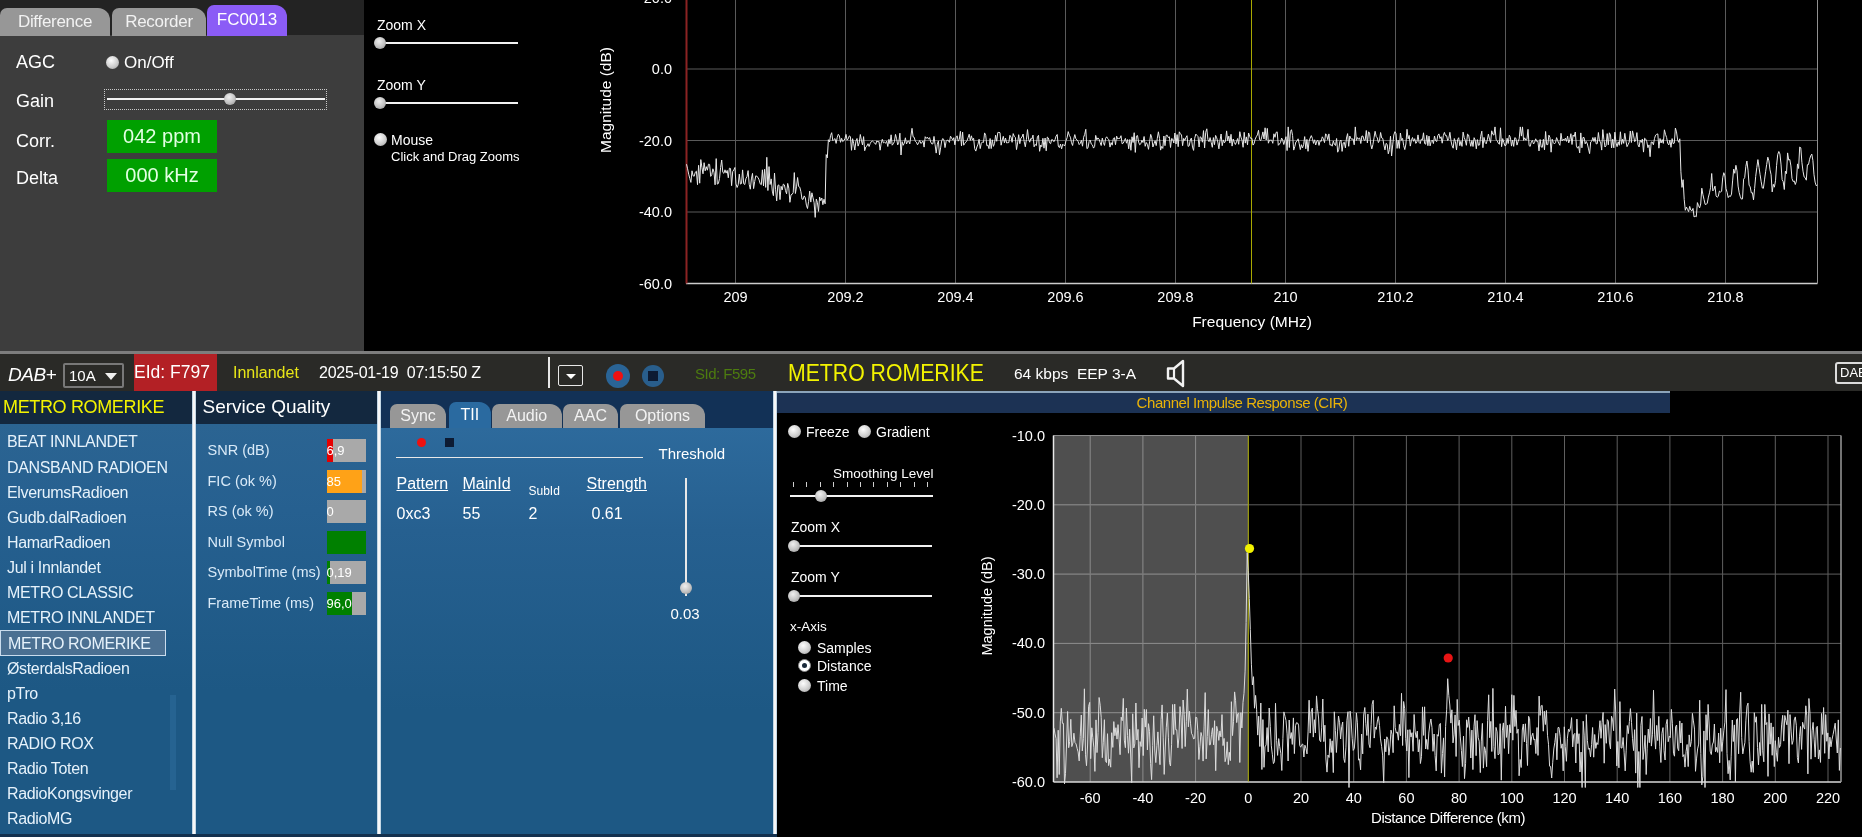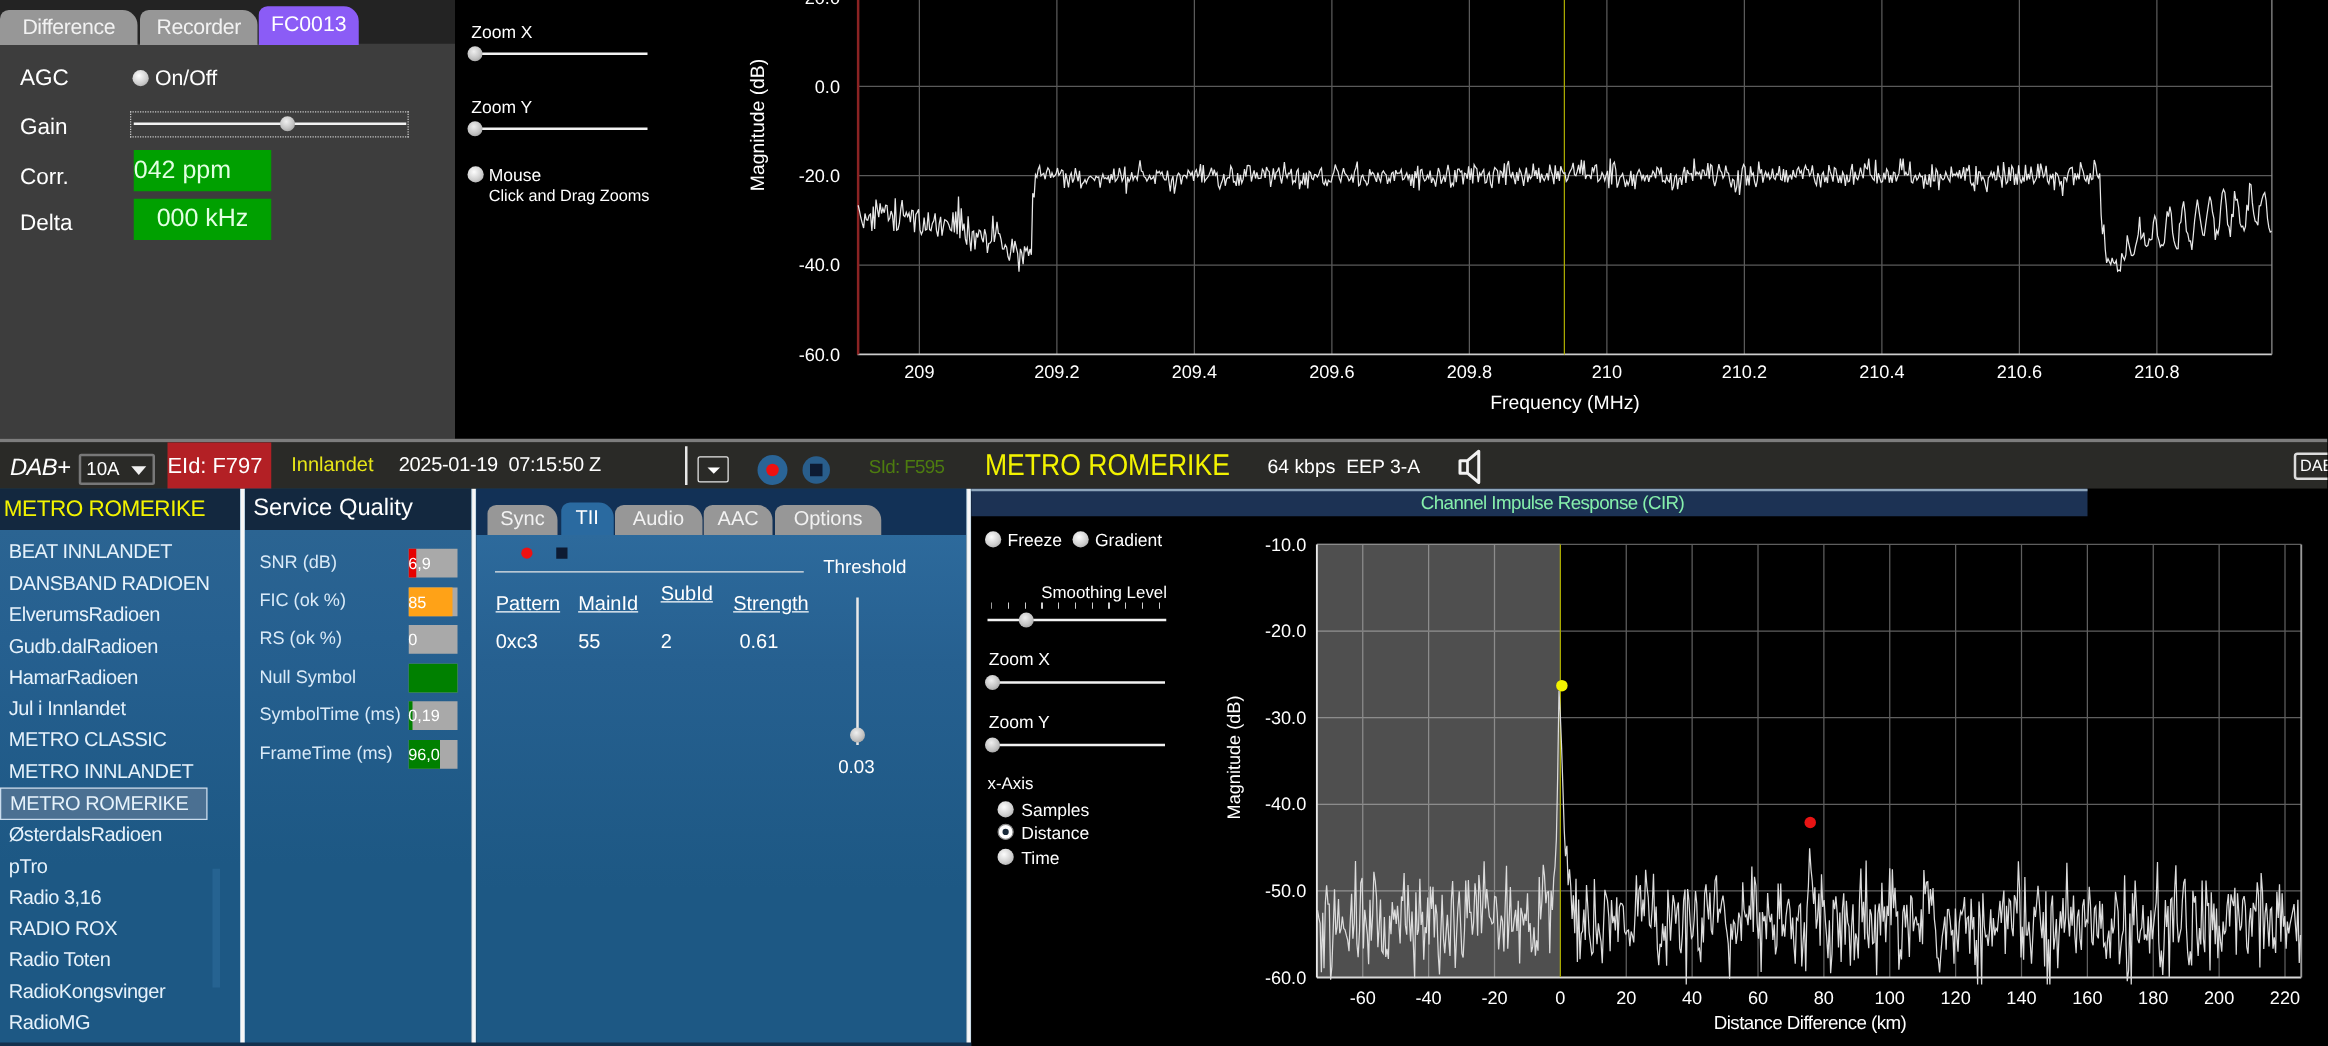--- a/index.html
+++ b/index.html
@@ -20,21 +20,21 @@
   <div class="tab" style="left:112px;top:8px;width:94px;height:28px;font-size:17px;line-height:27px;letter-spacing:-0.3px">Recorder</div>
   <div class="tab" style="left:207px;top:5px;width:80px;height:31px;font-size:17px;line-height:30px;background:#8b5cf6;color:#fff">FC0013</div>
   <div class="abs" style="left:16px;top:52px;color:#fff;font-size:18px">AGC</div>
   <div class="radio" style="left:106px;top:56px"></div>
   <div class="abs" style="left:124px;top:53px;color:#fff;font-size:17px">On/Off</div>
   <div class="abs" style="left:16px;top:91px;color:#fff;font-size:18px">Gain</div>
   <div class="abs" style="left:104px;top:89px;width:223px;height:21px;border:1px dotted #c8c8c8"></div>
   <div class="sl-track" style="left:107px;top:98px;width:218px"></div>
   <div class="sl-thumb" style="left:224px;top:93px"></div>
   <div class="abs" style="left:16px;top:131px;color:#fff;font-size:18px">Corr.</div>
-  <div class="abs" style="left:107px;top:120px;width:110px;height:33px;background:#00a000;color:#e2ffe2;font-size:20px;line-height:33px">042 ppm</div>
+  <div class="abs" style="left:107px;top:120px;width:110px;height:33px;background:#00a000;color:#e2ffe2;font-size:20px;text-align:center;line-height:33px">042 ppm</div>
   <div class="abs" style="left:16px;top:168px;color:#fff;font-size:18px">Delta</div>
   <div class="abs" style="left:107px;top:159px;width:110px;height:33px;background:#00a000;color:#e2ffe2;font-size:20px;text-align:center;line-height:33px">000 kHz</div>
 </div>
 
 <div class="abs" style="left:377px;top:17px;color:#fff;font-size:14px">Zoom X</div>
 <div class="sl-track" style="left:379px;top:42px;width:139px"></div>
 <div class="sl-thumb" style="left:374px;top:37px"></div>
 <div class="abs" style="left:377px;top:77px;color:#fff;font-size:14px">Zoom Y</div>
 <div class="sl-track" style="left:379px;top:102px;width:139px"></div>
 <div class="sl-thumb" style="left:374px;top:97px"></div>
@@ -154,35 +154,35 @@
   <div class="tab" style="left:9.5px;top:13px;width:56px;height:24px;font-size:16px;line-height:23px">Sync</div>
   <div class="tab" style="left:68px;top:11px;width:42.5px;height:26px;font-size:16px;line-height:25px;background:#2a6aa0;color:#fff">TII</div>
   <div class="tab" style="left:111.5px;top:13px;width:69.5px;height:24px;font-size:16px;line-height:23px">Audio</div>
   <div class="tab" style="left:182.5px;top:13px;width:55px;height:24px;font-size:16px;line-height:23px">AAC</div>
   <div class="tab" style="left:239.5px;top:13px;width:85px;height:24px;font-size:16px;line-height:23px">Options</div>
   <div class="abs" style="left:36px;top:47px;width:9px;height:9px;border-radius:50%;background:#ee1111"></div>
   <div class="abs" style="left:64px;top:47px;width:9px;height:9px;background:#0d1b33"></div>
   <div class="abs" style="left:15px;top:66px;width:247px;height:1px;background:#e8e8e8"></div>
   <div class="abs" style="left:16px;top:84px;color:#fff;font-size:16px;text-decoration:underline">Pattern</div>
   <div class="abs" style="left:82px;top:84px;color:#fff;font-size:16px;text-decoration:underline">MainId</div>
-  <div class="abs" style="left:148px;top:76px;color:#fff;font-size:16px;text-decoration:underline">SubId</div>
+  <div class="abs" style="left:148px;top:93px;color:#fff;font-size:12px;">SubId</div>
   <div class="abs" style="left:206px;top:84px;color:#fff;font-size:16px;text-decoration:underline">Strength</div>
   <div class="abs" style="left:16px;top:114px;color:#fff;font-size:16px">0xc3</div>
   <div class="abs" style="left:82px;top:114px;color:#fff;font-size:16px">55</div>
   <div class="abs" style="left:148px;top:114px;color:#fff;font-size:16px">2</div>
   <div class="abs" style="left:211px;top:114px;color:#fff;font-size:16px">0.61</div>
   <div class="abs" style="left:278px;top:54px;color:#fff;font-size:15px">Threshold</div>
   <div class="abs" style="left:304.5px;top:87px;width:2px;height:118px;background:#e8e8e8"></div>
   <div class="sl-thumb" style="left:299.5px;top:191px"></div>
   <div class="abs" style="left:290px;top:214px;color:#fff;font-size:15px">0.03</div>
 </div>
 <div class="sep" style="left:773px"></div>
 
 <div class="abs" style="left:777px;top:391px;width:1085px;height:446px;background:#000">
-  <div class="abs" style="left:0;top:0;width:893px;height:22px;background:#1c3254;border-top:2px solid #8ca4ba;color:#86efac;font-size:15px;letter-spacing:-0.45px;text-align:center;text-indent:37px;line-height:19px">Channel Impulse Response (CIR)</div>
+  <div class="abs" style="left:0;top:0;width:893px;height:22px;background:#1c3254;border-top:2px solid #8ca4ba;color:#eab308;font-size:15px;letter-spacing:-0.45px;text-align:center;text-indent:37px;line-height:19px">Channel Impulse Response (CIR)</div>
 </div>
 <div class="radio" style="left:788px;top:425px"></div>
 <div class="abs" style="left:806px;top:424px;color:#fff;font-size:14px">Freeze</div>
 <div class="radio" style="left:858px;top:425px"></div>
 <div class="abs" style="left:876px;top:424px;color:#fff;font-size:14px">Gradient</div>
 <div class="abs" style="left:833px;top:466px;color:#fff;font-size:13.5px">Smoothing Level</div>
 <div class="abs" style="left:793px;top:482px;width:138px;height:5px;background:repeating-linear-gradient(90deg,#cfcfcf 0 1px,transparent 1px 13.4px)"></div>
 <div class="sl-track" style="left:790px;top:495px;width:143px"></div>
 <div class="sl-thumb" style="left:815px;top:490px"></div>
 <div class="abs" style="left:791px;top:519px;color:#fff;font-size:14px">Zoom X</div>

